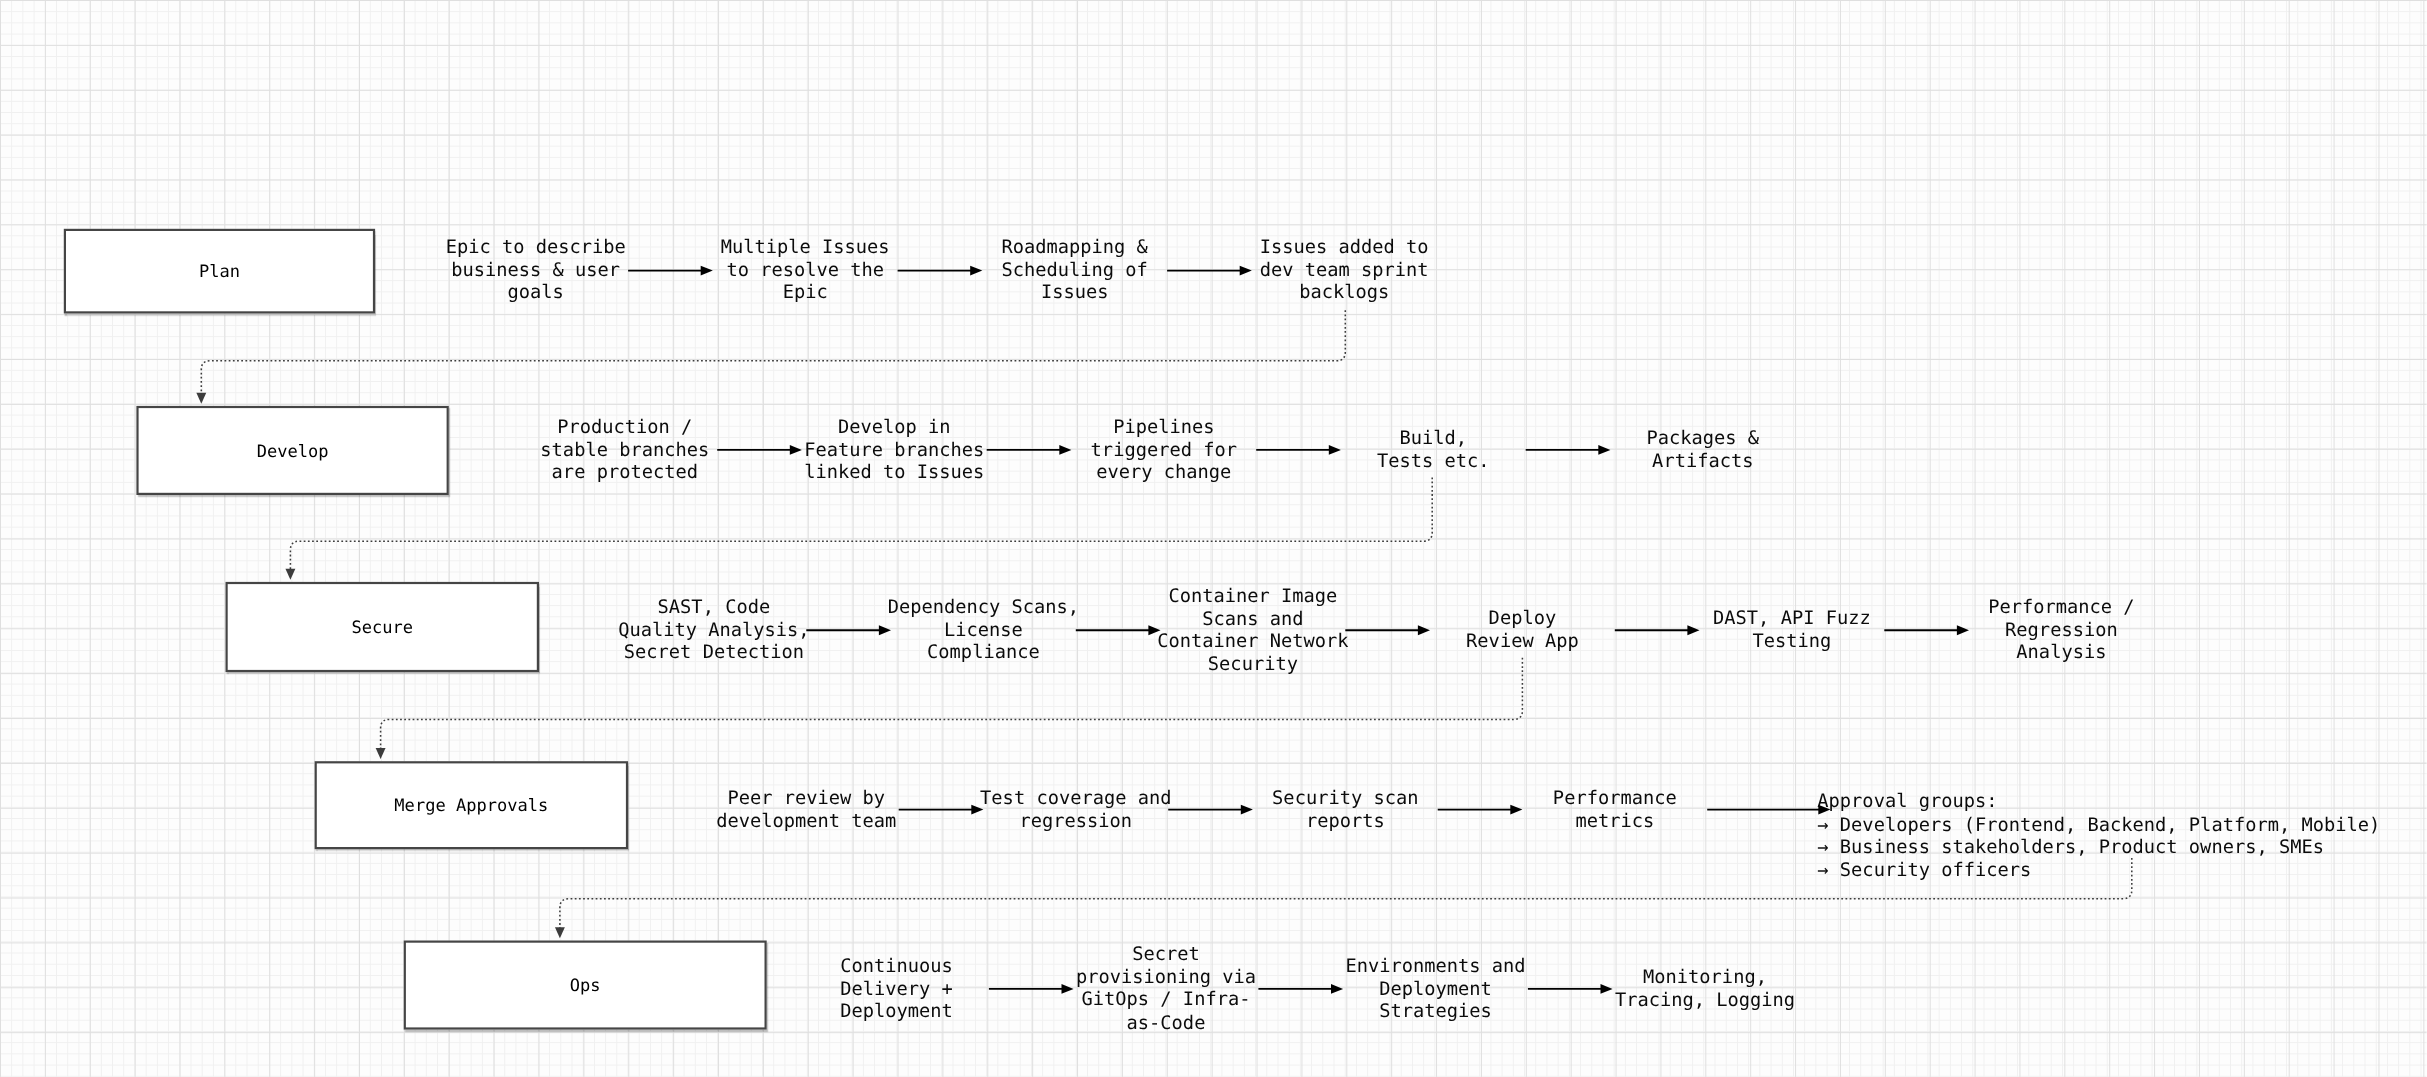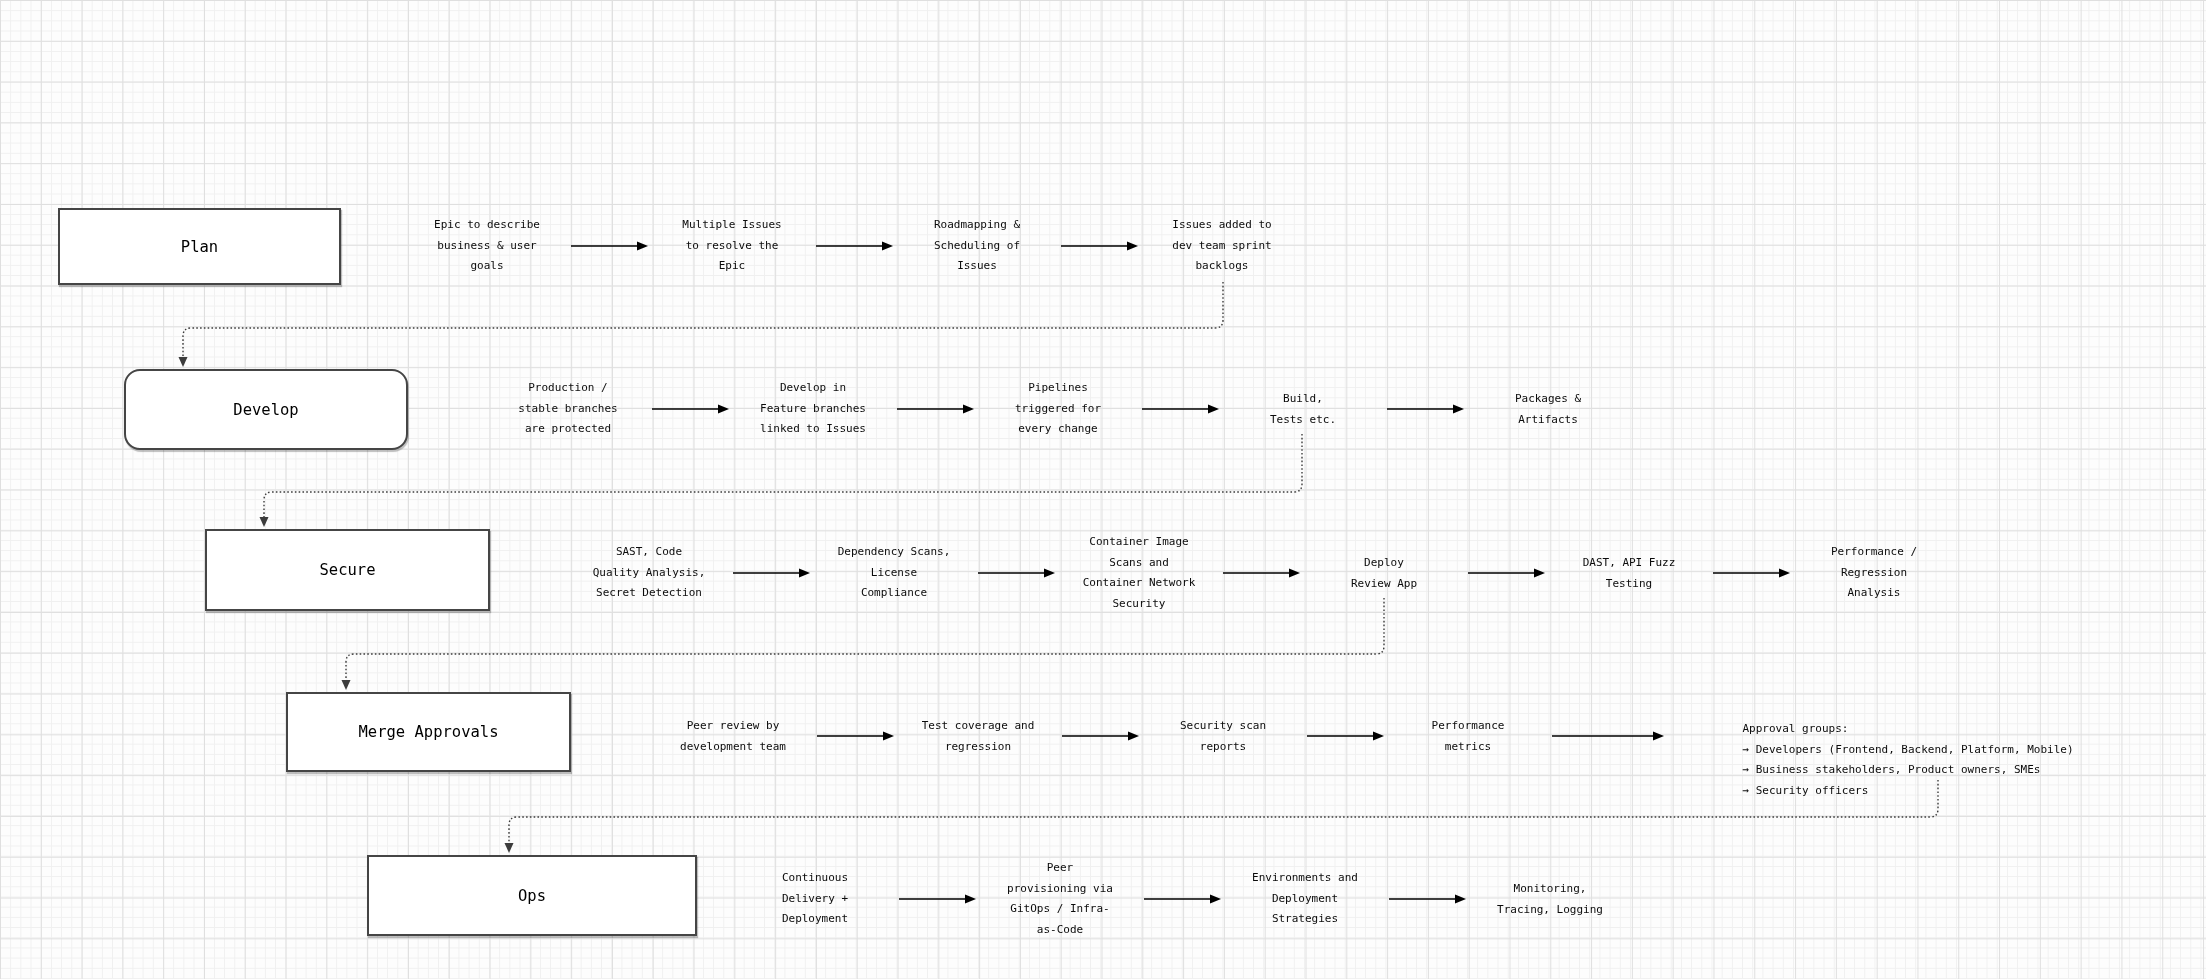--- a/index.html
+++ b/index.html
@@ -27,21 +27,21 @@
   .stage-box{
     position:absolute;background:#ffffff;border:2px solid #454545;
     box-shadow:1px 2px 1px rgba(0,0,0,0.25);
     display:flex;align-items:center;justify-content:center;
     box-sizing:border-box;
     font-size:15.5px;color:#000;
   }
   .flow-node{
     position:absolute;transform:translate(-50%,-50%);
     white-space:pre;text-align:center;
-    font-size:11px;line-height:20.5px;color:#0b0b0b;
+    font-size:17px;line-height:20.5px;color:#0b0b0b;
     width:max-content;
   }
   .flow-node.left{text-align:left;}
   #wires{position:absolute;left:0;top:0;pointer-events:none;}
 </style>
 </head>
 <body>
 
 <div class="canvas">
   <svg id="wires" width="2206" height="979" viewBox="0 0 2206 979">
@@ -101,21 +101,21 @@
 goals</div>
       <div class="flow-node" style="left: 732px; top: 246px;">Multiple Issues
 to resolve the
 Epic</div>
       <div class="flow-node" style="left: 977px; top: 246px;">Roadmapping &amp;
 Scheduling of
 Issues</div>
       <div class="flow-node" style="left: 1222px; top: 246px;">Issues added to
 dev team sprint
 backlogs</div>
-      <div class="stage-box" style="left: 124px; top: 369px; width: 284px; height: 81px; border-radius: 16px;">Develop</div>
+      <div class="stage-box" style="left: 124px; top: 369px; width: 284px; height: 81px;">Develop</div>
       <div class="flow-node" style="left: 568px; top: 409px;">Production /
 stable branches
 are protected</div>
       <div class="flow-node" style="left: 813px; top: 409px;">Develop in
 Feature branches
 linked to Issues</div>
       <div class="flow-node" style="left: 1058px; top: 409px;">Pipelines
 triggered for
 every change</div>
       <div class="flow-node" style="left: 1303px; top: 409px;">Build,
@@ -150,21 +150,21 @@
       <div class="flow-node" style="left: 1468px; top: 736px;">Performance
 metrics</div>
       <div class="flow-node left" style="left: 1908px; top: 736px; margin-top: 24px;">Approval groups:
 → Developers (Frontend, Backend, Platform, Mobile)
 → Business stakeholders, Product owners, SMEs
 → Security officers</div>
       <div class="stage-box" style="left: 367px; top: 855px; width: 330px; height: 81px;">Ops</div>
       <div class="flow-node left" style="left: 815px; top: 899px;">Continuous
 Delivery +
 Deployment</div>
-      <div class="flow-node" style="left: 1060px; top: 899px;">Peer
+      <div class="flow-node" style="left: 1060px; top: 899px;">Secret
 provisioning via
 GitOps / Infra-
 as-Code</div>
       <div class="flow-node" style="left: 1305px; top: 899px;">Environments and
 Deployment
 Strategies</div>
       <div class="flow-node" style="left: 1550px; top: 899px;">Monitoring,
 Tracing, Logging</div>
     </div>
 </div>

